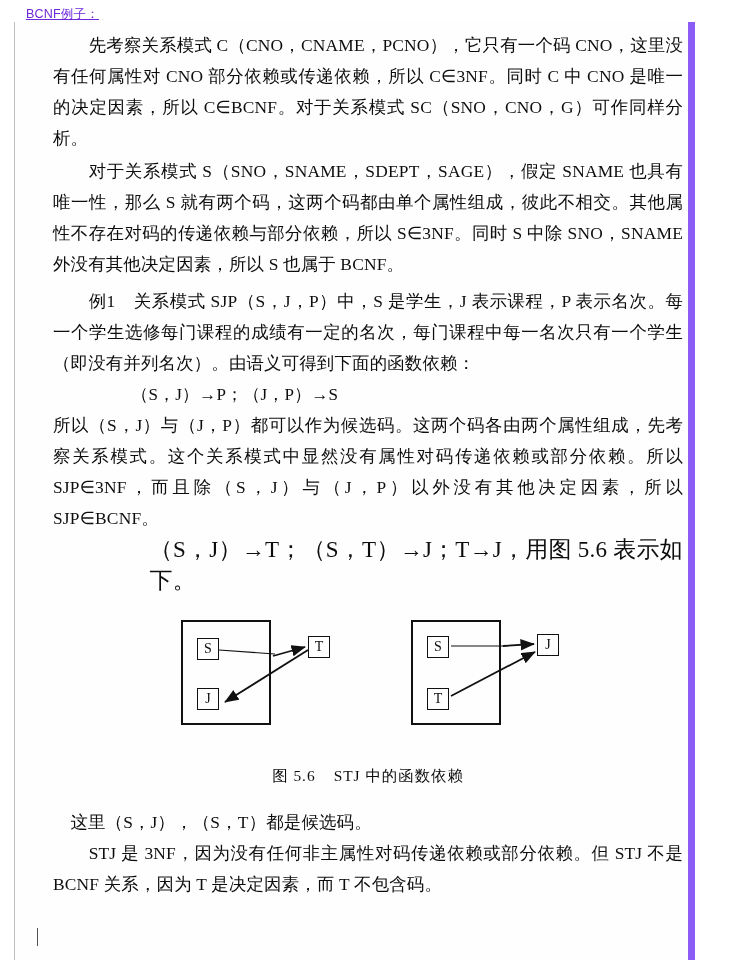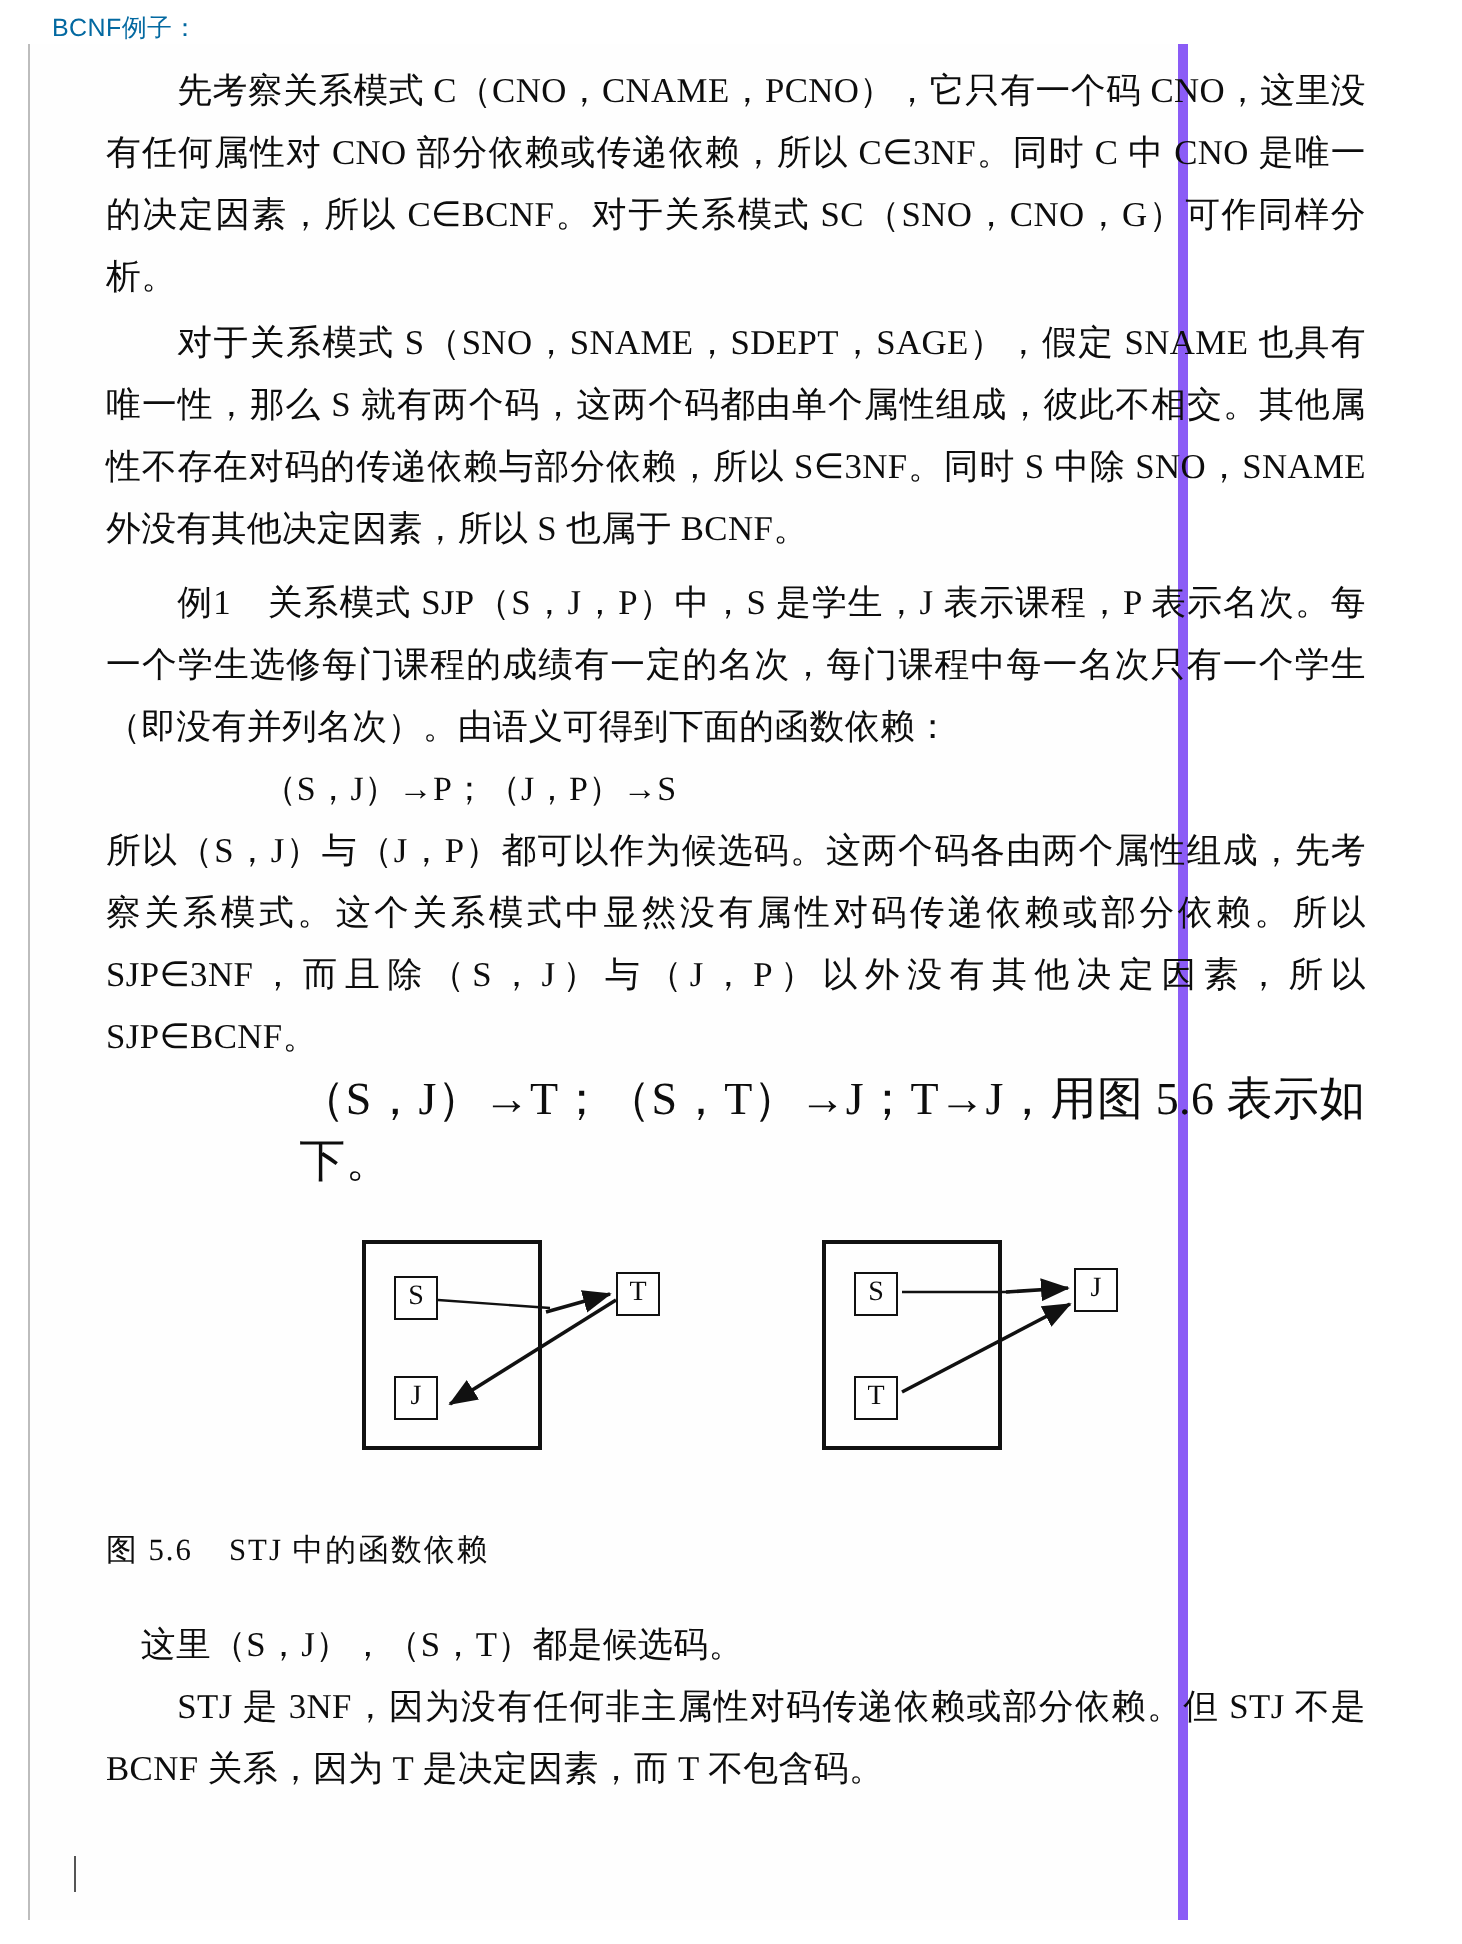--- a/index.html
+++ b/index.html
@@ -16,32 +16,33 @@
     height: 972px;
     background: #ffffff;
     overflow: hidden;
     box-sizing: border-box;
   }
   .caption-top {
     position: absolute;
     top: 6px;
     left: 26px;
     font-size: 12.5px;
-    color: #0369a1;
+    color: #6d28d9;
     font-family: "Liberation Sans", sans-serif;
     letter-spacing: 0.2px;
+    text-decoration: underline;
   }
   .scan {
     position: absolute;
     top: 22px;
     left: 14px;
-    width: 580px;
+    width: 681px;
     height: 938px;
     border-left: 1px solid #bdbdbd;
-    border-right: 5px solid #8b5cf6;
+    border-right: 7px solid #8b5cf6;
     box-sizing: border-box;
     background: #fefefe;
   }
   .content {
     position: absolute;
     top: 8px;
     left: 38px;
     width: 630px;
     color: #0d0d0d;
   }
@@ -87,21 +88,21 @@
     box-sizing: border-box;
     font-size: 14px;
     font-family: "Liberation Serif", serif;
     display: flex;
     align-items: center;
     justify-content: center;
     background: #fff;
     line-height: 1;
   }
   .fig-caption {
-    text-align: left;
+    text-align: center;
     text-indent: 0;
     font-size: 15.4px;
     margin-top: 12px;
     letter-spacing: 1px;
   }
   .fig-caption .sp { display: inline-block; width: 18px; }
   svg.arrows {
     position: absolute;
     top: 0; left: 0;
     width: 100%;

